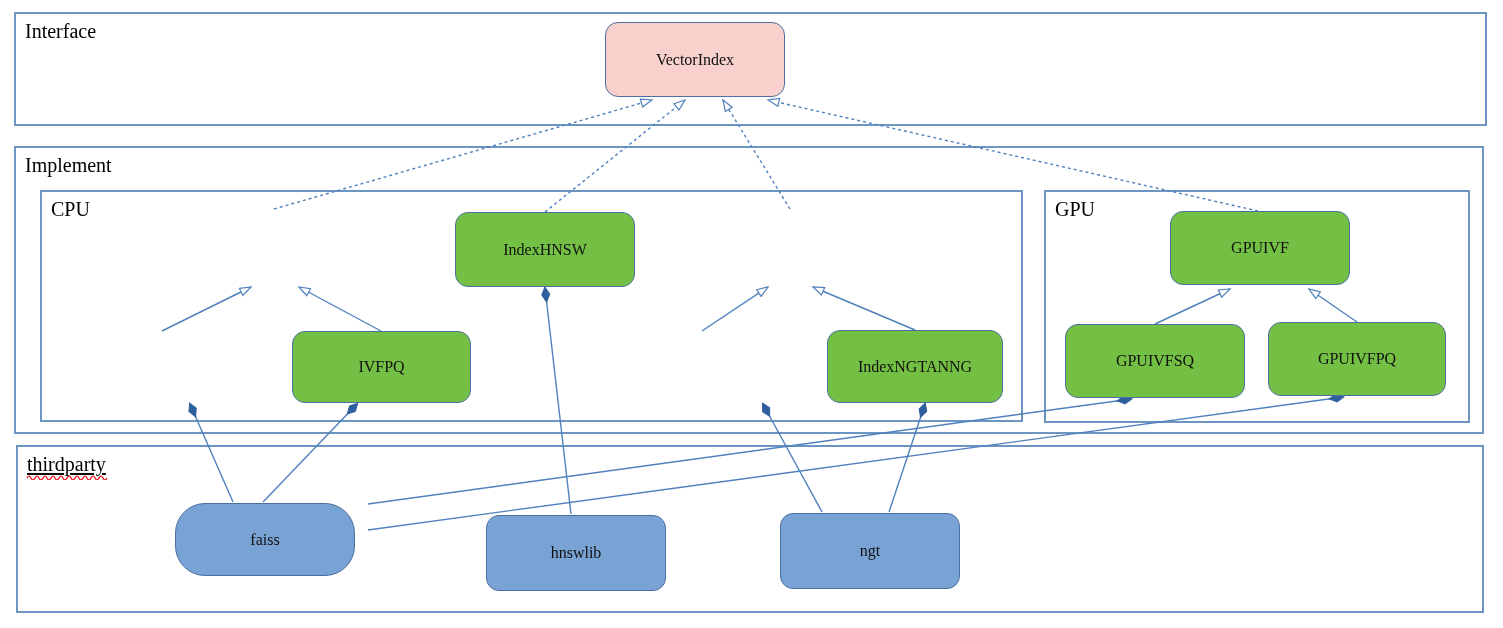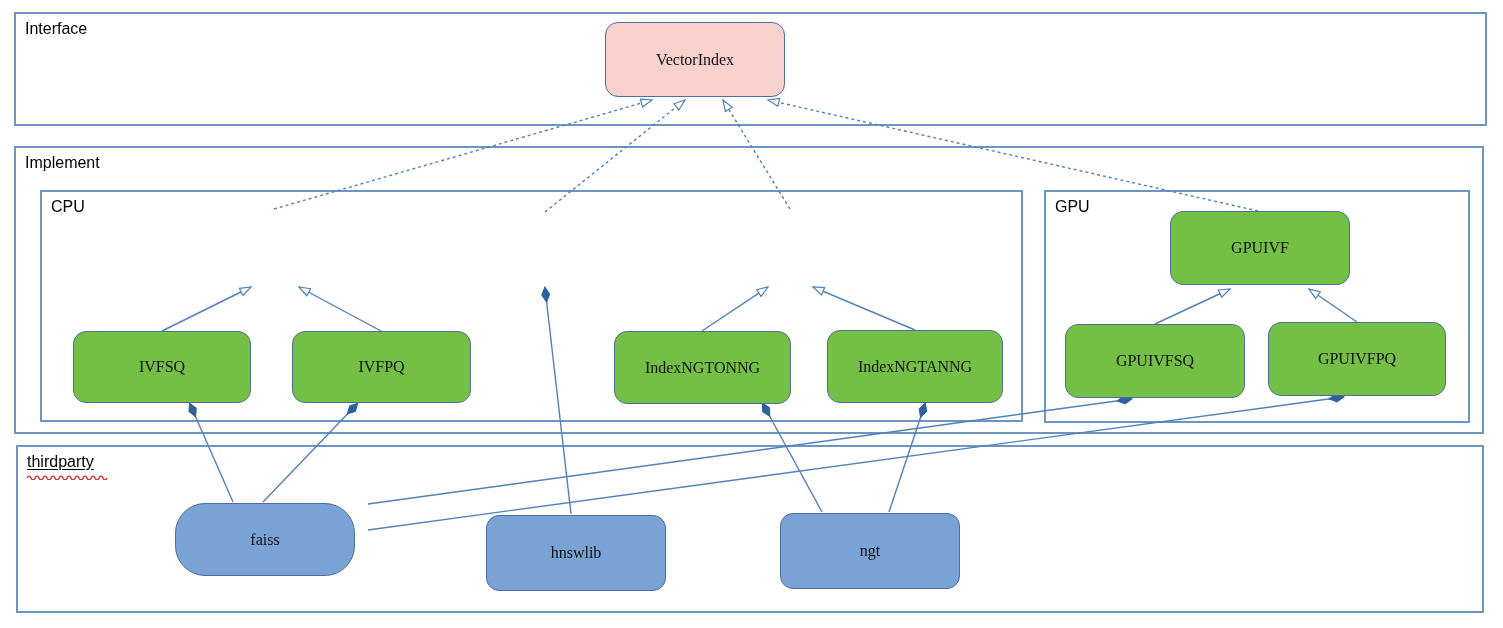--- a/index.html
+++ b/index.html
@@ -5,22 +5,22 @@
   html,body { margin:0; padding:0; background:#ffffff; font-family:"Liberation Sans",sans-serif; }
   .canvas { position:relative; width:1503px; height:628px; background:#fff; overflow:hidden; }
 
   .container {
     position:absolute; z-index:1;
     border:2px solid var(--container-border,#6d95c2);
     background:transparent; box-sizing:border-box;
   }
   .clabel {
     position:absolute; top:5px; left:9px;
-    font-size:16px; color:#000; line-height:1.2;
-    font-family:Liberation Sans, sans-serif;
+    font-size:20px; color:#000; line-height:1.2;
+    font-family:Liberation Serif, serif;
   }
   .clabel.underlined { text-decoration:underline; text-underline-offset:2px; }
   .squiggle { position:absolute; top:27px; left:8px; z-index:1; }
 
   svg.edges { position:absolute; left:0; top:0; z-index:2; }
   svg.edges path.edge { fill:none; stroke:var(--edge,#4f81bd); stroke-width:1.4; }
   svg.edges path.dashed { stroke-dasharray:3 3; }
 
   .node {
     position:absolute; z-index:3;
@@ -90,33 +90,30 @@
     <path class="edge" d="M925,404 L889,512" marker-start="url(#dia)"></path>
     <path class="edge" d="M1131,399 L368,504" marker-start="url(#dia)"></path>
     <path class="edge" d="M1343,397 L368,530" marker-start="url(#dia)"></path>
   </svg>
 
   <div class="node iface" style="left:605px; top:22px; width:180px; height:75px;">
       <span>VectorIndex</span>
     </div>
 
 
+  <div class="node cls" style="left:455px; top:212px; width:180px; height:75px;">
+      <span>IndexHNSW</span>
+    </div>
 
 
-  <div class="node cls" style="left:73px; top:331px; width:178px; height:72px;">
-      <span>IVFSQ</span>
-    </div>
 
   <div class="node cls" style="left:292px; top:331px; width:179px; height:72px;">
       <span>IVFPQ</span>
     </div>
 
-  <div class="node cls" style="left:614px; top:331px; width:177px; height:73px;">
-      <span>IndexNGTONNG</span>
-    </div>
 
   <div class="node cls" style="left:827px; top:330px; width:176px; height:73px;">
       <span>IndexNGTANNG</span>
     </div>
 
   <div class="node cls" style="left:1170px; top:211px; width:180px; height:74px;">
       <span>GPUIVF</span>
     </div>
 
   <div class="node cls" style="left:1065px; top:324px; width:180px; height:74px;">

